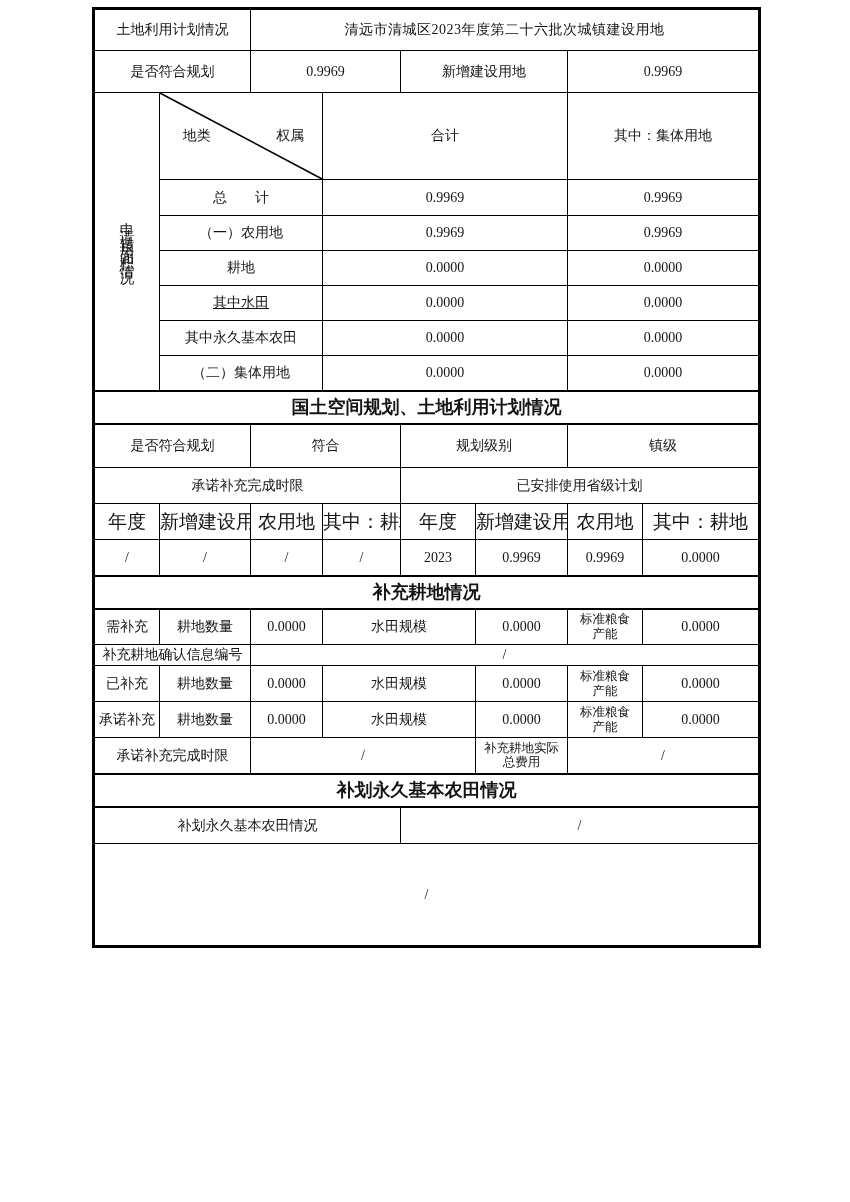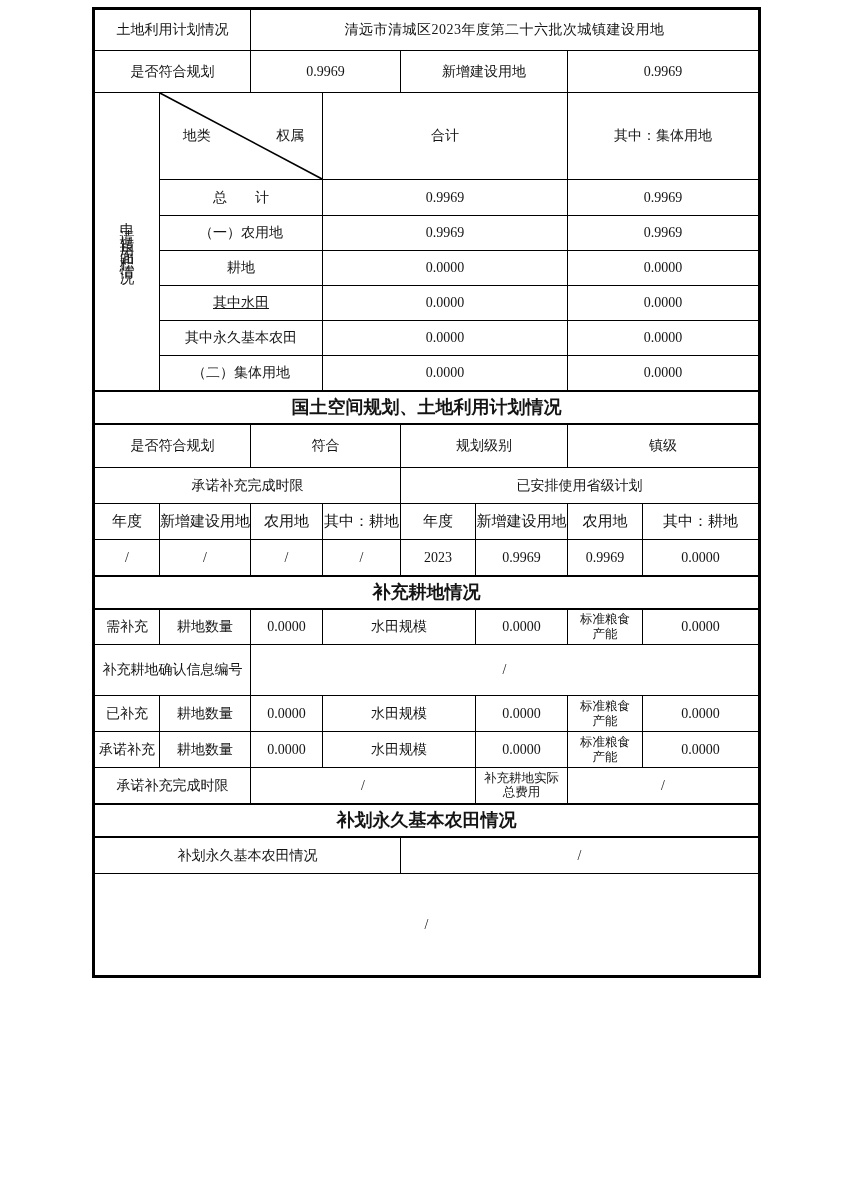--- a/index.html
+++ b/index.html
@@ -60,21 +60,21 @@
   td.pad18 { padding-left: 18px; margin-top: 48px; }
   td.pad25 { padding-left: 25px; text-decoration: underline; }
   tr.sec-header td {
     font-family: "Liberation Sans", "DejaVu Sans", sans-serif;
     font-weight: bold;
     font-size: 18px;
     border-top-width: 2.5px;
     border-bottom-width: 2px;
   }
   tr.hdr8 td {
-    font-size: 15px;
+    font-size: 19px;
     white-space: nowrap;
   }
   .two-line { font-size: 12.5px; line-height: 1.15; display: block; }
   td.side-cell span.vert {
     display: inline-block;
     writing-mode: vertical-rl;
     text-orientation: upright;
     letter-spacing: 7px;
     font-size: 14.5px;
   }
@@ -217,21 +217,21 @@
         <td>耕地数量</td>
         <td>0.0000</td>
         <td colspan="2">水田规模</td>
         <td>0.0000</td>
         <td>
           <span class="two-line">标准粮食</span>
           <span class="two-line">产能</span>
         </td>
         <td>0.0000</td>
       </tr>
-      <tr style="height:51px">
+      <tr style="height:21px">
         <td colspan="2">补充耕地确认信息编号</td>
         <td colspan="6">/</td>
       </tr>
       <tr style="height:36px">
         <td>已补充</td>
         <td>耕地数量</td>
         <td>0.0000</td>
         <td colspan="2">水田规模</td>
         <td>0.0000</td>
         <td>

